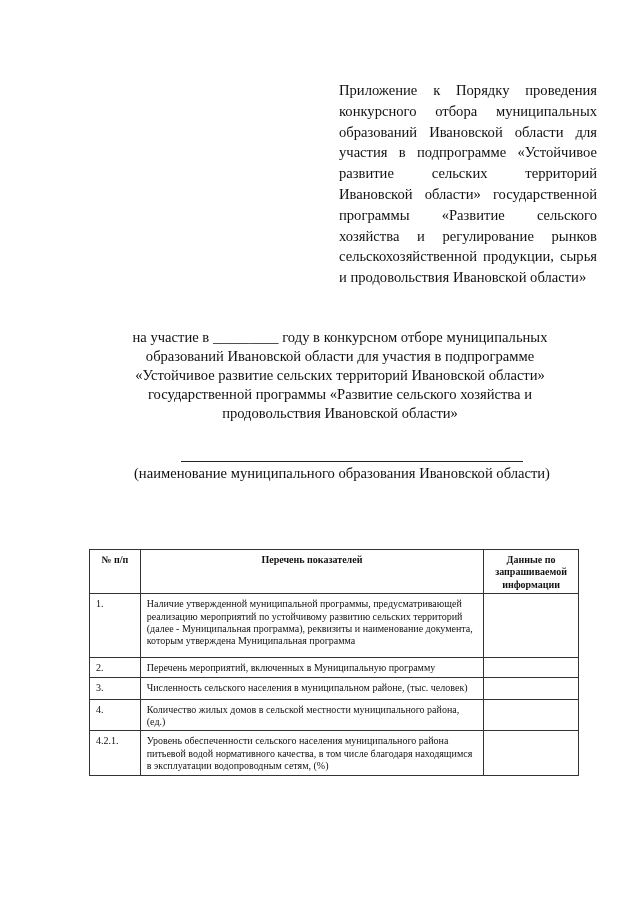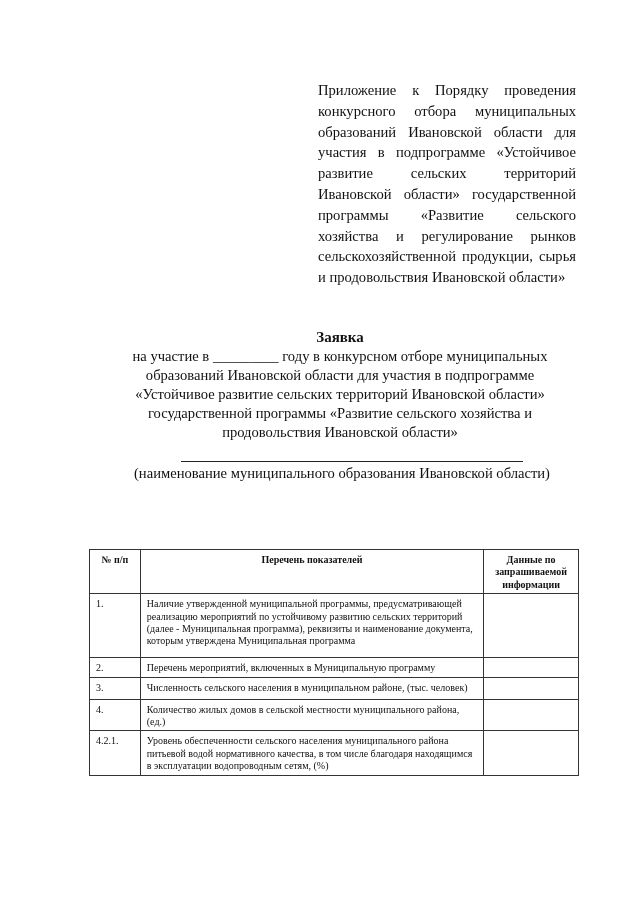--- a/index.html
+++ b/index.html
@@ -1,19 +1,19 @@
 <!DOCTYPE html>
 <html><head>
 <meta charset="utf-8">
 <style>
   html, body { margin: 0; padding: 0; background: #ffffff; }
   body { width: 640px; height: 905px; position: relative; overflow: hidden;
          font-family: "Liberation Serif", "DejaVu Serif", serif; color: #111; }
   .appendix {
-    position: absolute; left: 318px; top: 80px; width: 258px;
+    position: absolute; left: 339px; top: 80px; width: 258px;
     font-size: 14.6px; line-height: 20.8px; text-align: justify;
     text-align-last: left;
   }
   .title-block {
     position: absolute; left: 95px; top: 328px; width: 490px;
     text-align: center; font-size: 14.6px; line-height: 19px;
   }
   .title-block .title { font-weight: bold; font-size: 15px; }
   .signature-line {
     position: absolute; left: 181px; top: 461px; width: 342px;
@@ -43,21 +43,20 @@
   .h-r411 { height: 22px; }
   .h-r42 { height: 34px; }
   .h-r421 { height: 42px; }
 </style>
 </head>
 <body>
 
 <div class="appendix">Приложение к Порядку проведения конкурсного отбора муниципальных образований Ивановской области для участия в подпрограмме «Устойчивое развитие сельских территорий Ивановской области» государственной программы «Развитие сельского хозяйства и регулирование рынков сельскохозяйственной продукции, сырья и продовольствия Ивановской области»</div>
 
 <div class="title-block">
-  <div class="title">Заявка</div>
   <div>
     <span>на участие в</span>
     <span>_________</span>
     <span>году в конкурсном отборе муниципальных</span>
   </div>
   <div>образований Ивановской области для участия в подпрограмме</div>
   <div>«Устойчивое развитие сельских территорий Ивановской области»</div>
   <div>государственной программы «Развитие сельского хозяйства и</div>
   <div>продовольствия Ивановской области»</div>
 </div>

